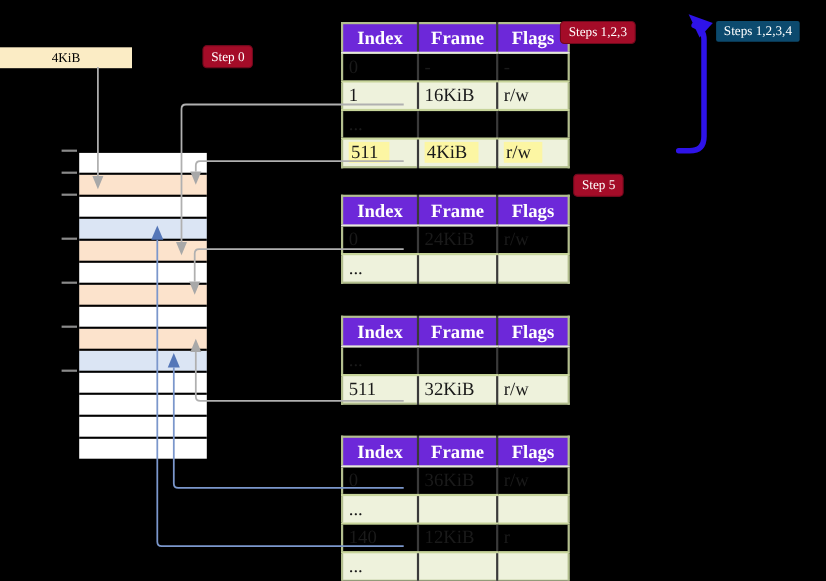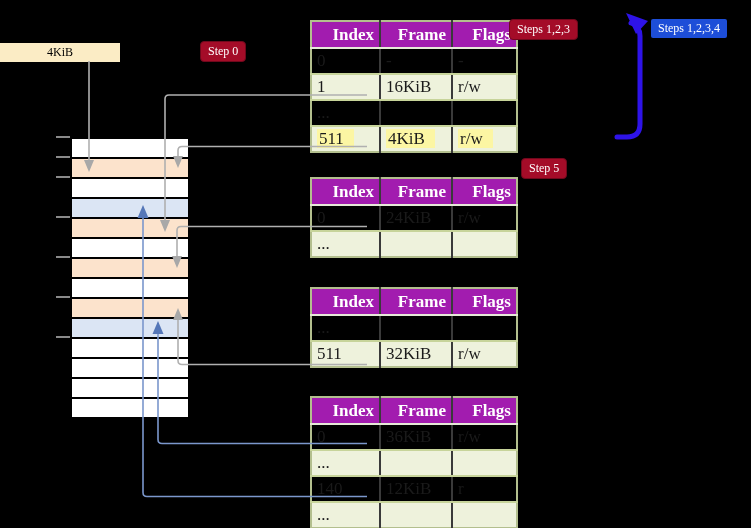--- a/index.html
+++ b/index.html
@@ -11,37 +11,37 @@
   .mem-row{height:18px;border-bottom:2px solid #000;}
   .mem-row:last-child{border-bottom:none;}
   .mem-white{background:#ffffff;}
   .mem-orange{background:#fce3cc;}
   .mem-blue{background:#dbe5f4;}
   .tick{position:absolute;left:56px;width:14px;height:2px;background:#8a8a8a;}
 
   
   .ptable{position:absolute;left:310px;border-collapse:collapse;border:2px solid #b3bf8e;
           table-layout:fixed;font-size:17px;color:#1a1a1a;}
-  .ptable th{background:#a21caf;color:#ffffff;font-weight:bold;text-align:right;
+  .ptable th{background:#6d28d9;color:#ffffff;font-weight:bold;text-align:center;
              padding:1px 5px;border-right:2px solid #3a3a3a;border-bottom:2px solid #e6e9d8;height:23px;}
   .ptable td{padding:0 5px;border-right:2px solid #3a3a3a;border-bottom:2px solid #c7d49a;height:24px;}
   .ptable th:last-child,.ptable td:last-child{border-right:none;}
   .ptable tr:last-child td{border-bottom:none;}
   .ptable tr.shaded td{background:#eef2dc;}
   .hl{background:#fcf6a3;padding:0 10px 0 2px;}
 
   
   .badge{position:absolute;font-size:12px;line-height:19px;text-align:center;
          white-space:nowrap;padding:0 7px;}
   .badge-red{background:#a40c28;color:#fff;border:1px solid #70081c;border-radius:4px;}
-  .badge-blue{background:#1d4ed8;color:#fff;border-radius:2px;}
+  .badge-blue{background:#0c4a6e;color:#fff;border-radius:2px;}
   .badge-cream{background:#fbecc5;color:#000;}
 
   #size-label{left:0;top:43px;width:106px;}
-  #step0-badge{left:200px;top:41px;}
+  #step0-badge{left:184px;top:41px;}
   #steps123-badge{left:509px;top:19px;}
   #steps1234-badge{left:651px;top:19px;}
   #step4-badge{left:521px;top:158px;}
 
   
   #arrow-overlay{position:absolute;left:0;top:0;width:751px;height:528px;pointer-events:none;}
 </style>
 </head>
 <body>
 

